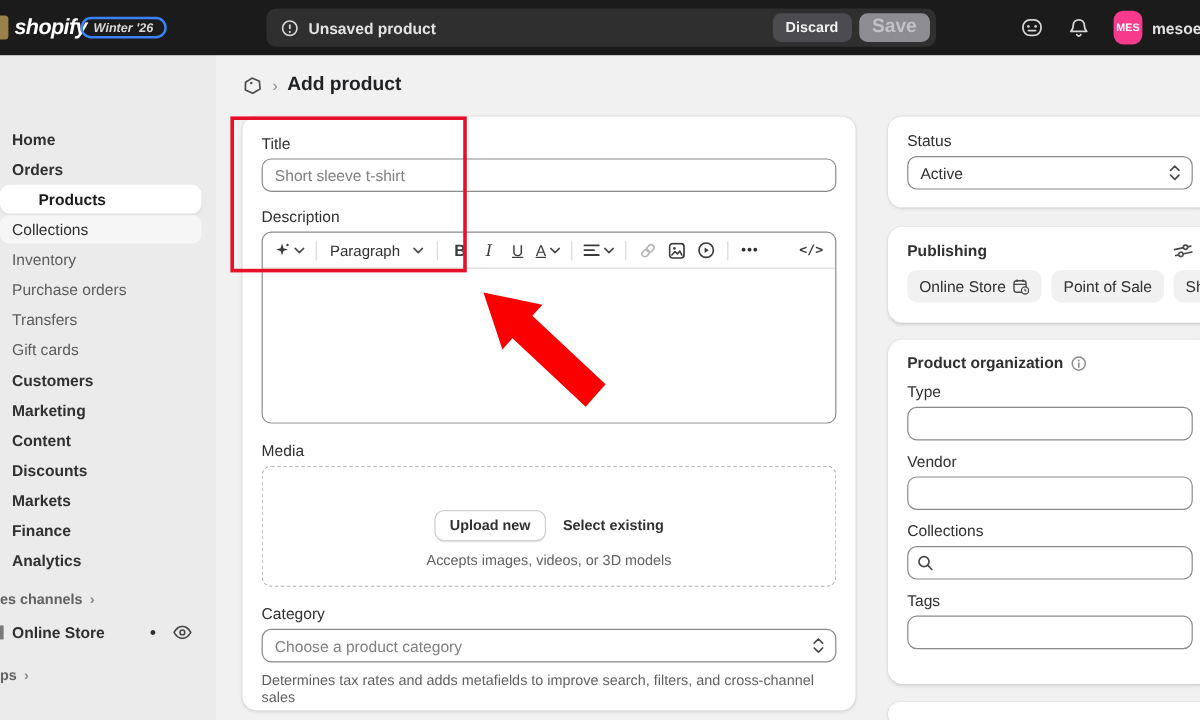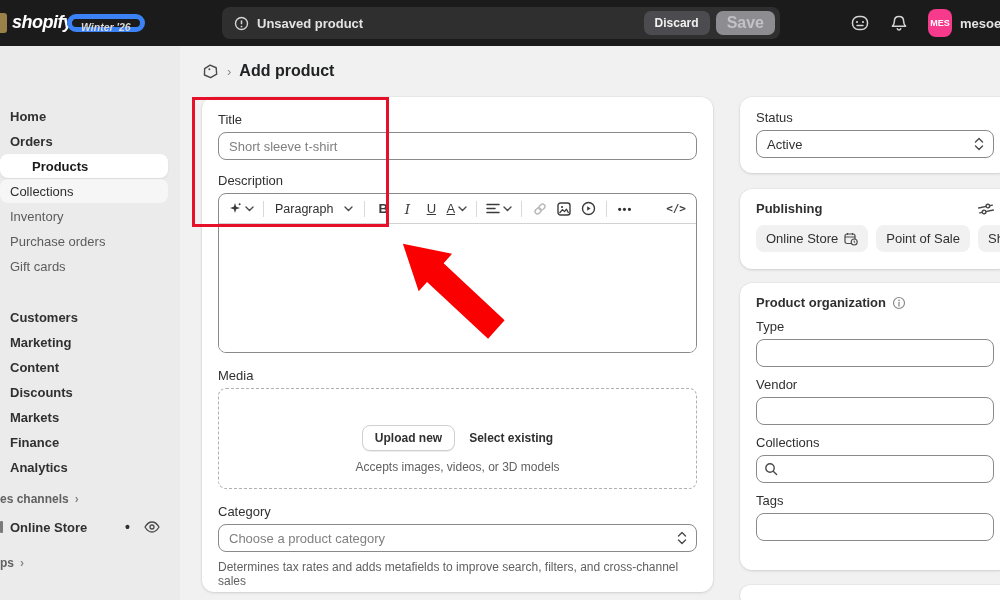--- a/index.html
+++ b/index.html
@@ -5,21 +5,21 @@
   * { margin:0; padding:0; box-sizing:border-box; }
   html,body { width:1000px; height:600px; overflow:hidden; }
   body {
     font-family:"Liberation Sans","DejaVu Sans",sans-serif;
     background:#f1f1f1; color:#303030; position:relative; font-size:13px;
   }
   
   .topbar { position:absolute; inset:0 0 auto 0; height:46px; background:#1b1b1b; z-index:20; }
   .logo-sliver { position:absolute; left:-6px; top:13px; width:13px; height:20px; background:#9a8049; border-radius:3px; }
   .brand { position:absolute; left:12px; top:12px; color:#fff; font-size:18px; font-weight:700; font-style:italic; letter-spacing:-.5px; }
-  .version-badge { position:absolute; left:67px; top:14px; height:18px; padding:0 9px; border:5px solid #3b82f6; border-radius:10px; color:#d9d9d9; font-size:10.5px; font-weight:700; font-style:italic; line-height:16px; }
+  .version-badge { position:absolute; left:67px; top:14px; height:18px; padding:0 9px; border:2px solid #3b82f6; border-radius:10px; color:#d9d9d9; font-size:10.5px; font-weight:700; font-style:italic; line-height:16px; }
   .context-bar { position:absolute; left:222px; top:7px; width:558px; height:32px; background:#2f2f2f; border-radius:8px; display:flex; align-items:center; padding:0 5px 0 12px; }
   .context-left { display:flex; align-items:center; gap:8px; flex:1; }
   .context-text { color:#e3e3e3; font-weight:600; font-size:13px; }
   .btn-discard { height:24px; padding:0 11px; background:#4c4c50; border:none; border-radius:7px; color:#f1f1f1; font-weight:600; font-size:12px; cursor:pointer; }
   .btn-save { height:24px; padding:0 11px; background:#8d8d91; border:none; border-radius:7px; color:#c2c2c6; font-weight:600; font-size:16px; margin-left:6px; }
   .top-icons { position:absolute; right:0; top:0; height:46px; display:flex; align-items:center; gap:20px; padding-right:0; }
   .avatar-chip { display:flex; align-items:center; gap:8px; }
   .avatar { width:24px; height:28px; border-radius:8px; background:#f83a8c; color:#fff; font-size:9px; font-weight:700; display:flex; align-items:center; justify-content:center; }
   .user-name { color:#e3e3e3; font-weight:600; width:40px; overflow:hidden; white-space:nowrap; }
   
@@ -149,20 +149,23 @@
     <div class="nav-item sub active-sub">
         <span>Collections</span>
       </div>
     <div class="nav-item sub">
         <span>Inventory</span>
       </div>
     <div class="nav-item sub">
         <span>Purchase orders</span>
       </div>
     <div class="nav-item sub">
+        <span>Transfers</span>
+      </div>
+    <div class="nav-item sub">
         <span>Gift cards</span>
       </div>
   </div>
   <div class="nav-group" style="top:259px;">
     <div class="nav-item">
         <span>Customers</span>
       </div>
     <div class="nav-item">
         <span>Marketing</span>
       </div>

